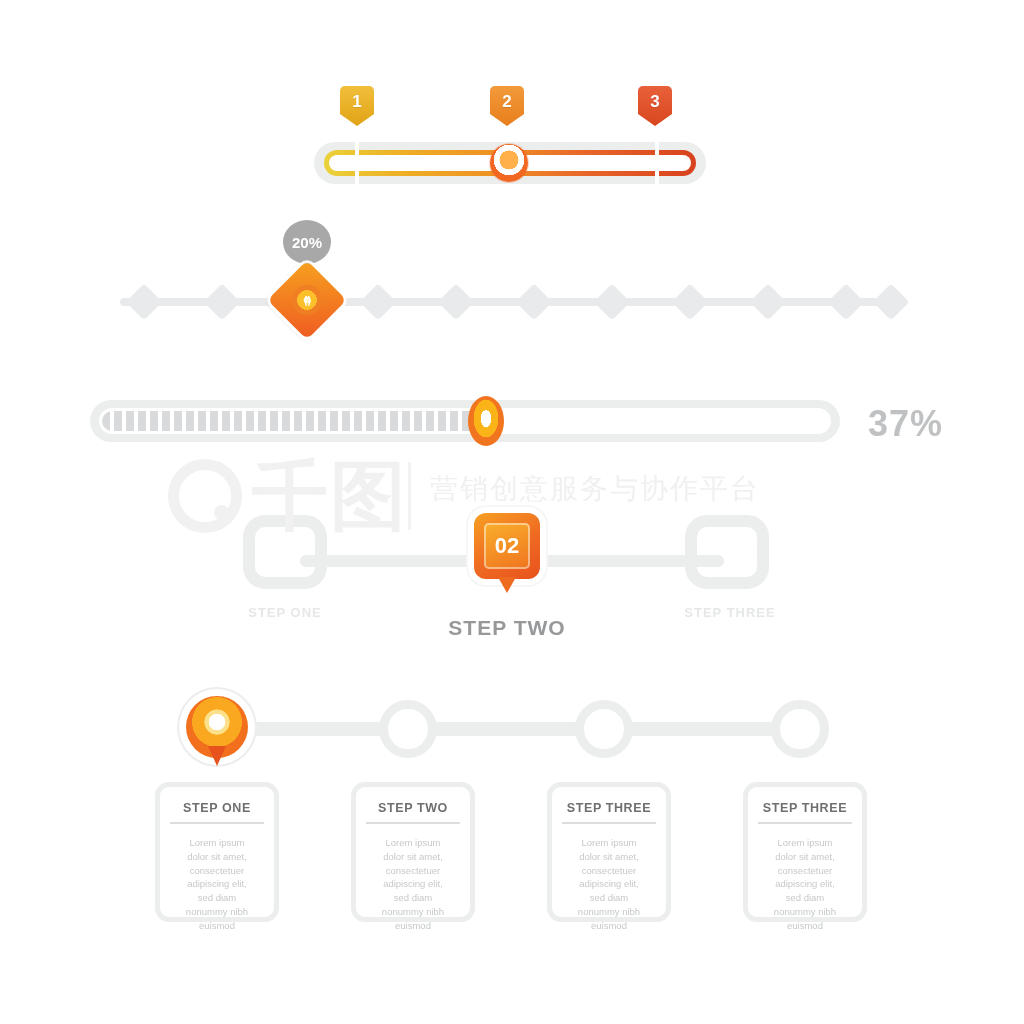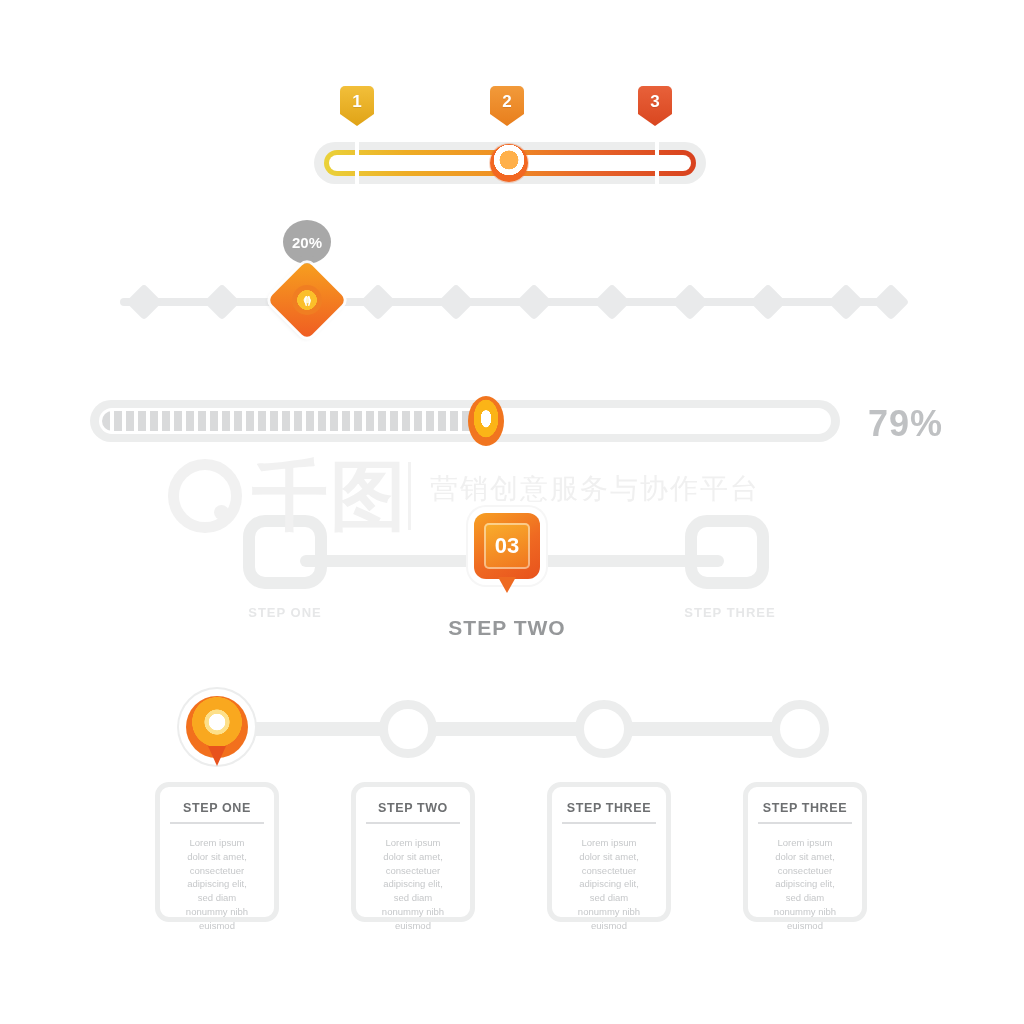--- a/index.html
+++ b/index.html
@@ -281,30 +281,30 @@
     <div class="core">⟨⟩</div>
   </div>
 
   <div class="sec3"></div>
   <div class="bar-track">
     <div class="bar-slot">
       <div class="bar-fill" id="barFill" style="width: 384px;"></div>
     </div>
   </div>
   <div class="bar-knob" id="barKnob" style="left: 468px;"></div>
-  <div class="bar-pct">79%</div>
+  <div class="bar-pct">37%</div>
 
   <div class="sec4"></div>
   <div class="s4-line"></div>
   <div class="s4-box s4-b1"></div>
   <div class="s4-box s4-b3"></div>
   <div class="s4-lbl s4-l1">STEP ONE</div>
   <div class="s4-lbl s4-l3">STEP THREE</div>
   <div class="s4-badge">
-    <div class="inner">03</div>
+    <div class="inner">02</div>
   </div>
   <div class="s4-lbl-active">STEP TWO</div>
 
   <div class="sec5"></div>
   <div class="c-line"></div>
   <div class="c-node" style="left:379px"></div>
   <div class="c-node" style="left:575px"></div>
   <div class="c-node" style="left:771px"></div>
   <div class="pin"></div>
 

